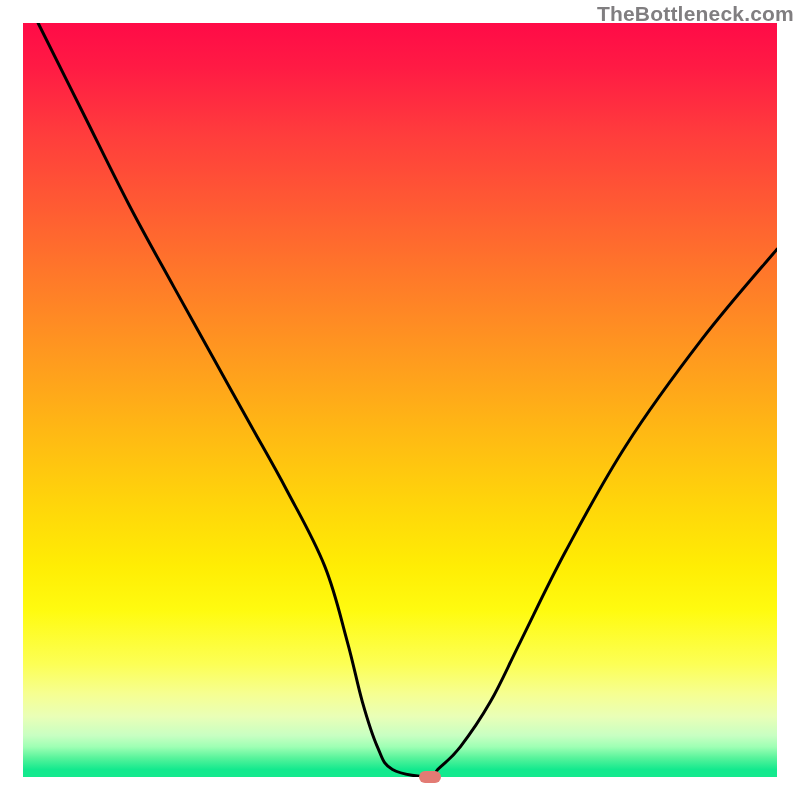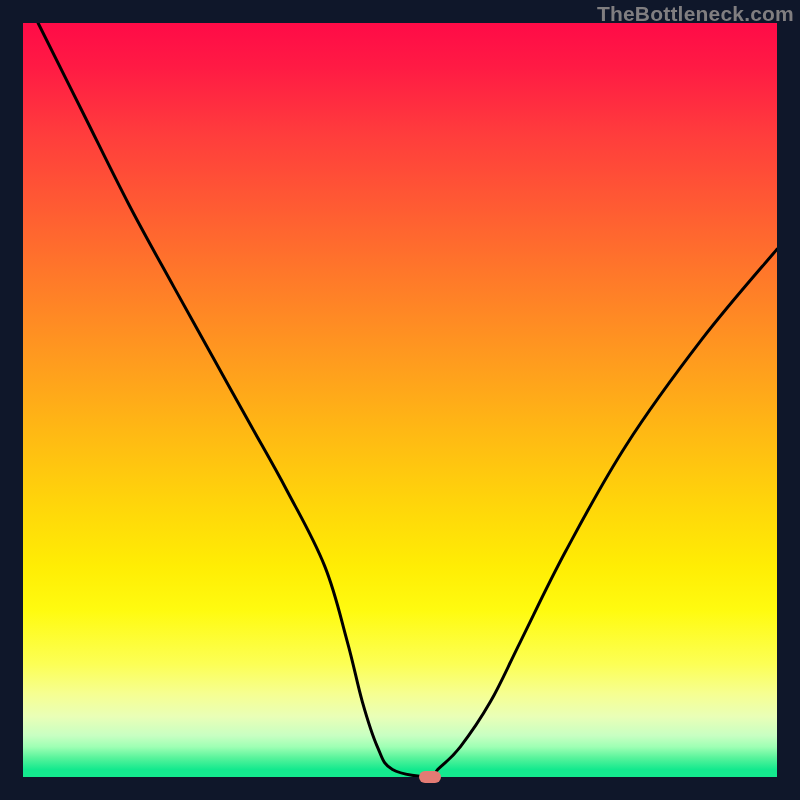--- a/index.html
+++ b/index.html
@@ -7,21 +7,21 @@
     padding: 0;
     width: 800px;
     height: 800px;
     background: #000;
     overflow: hidden;
   }
   .frame {
     position: relative;
     width: 800px;
     height: 800px;
-    background: #0f172a;
+    background: #ffffff;
   }
   .plot-area {
     position: absolute;
     left: 23px;
     top: 23px;
     width: 754px;
     height: 754px;
     background: linear-gradient(to bottom,
       #ff0b47 0%,
       #ff1b44 6%,

